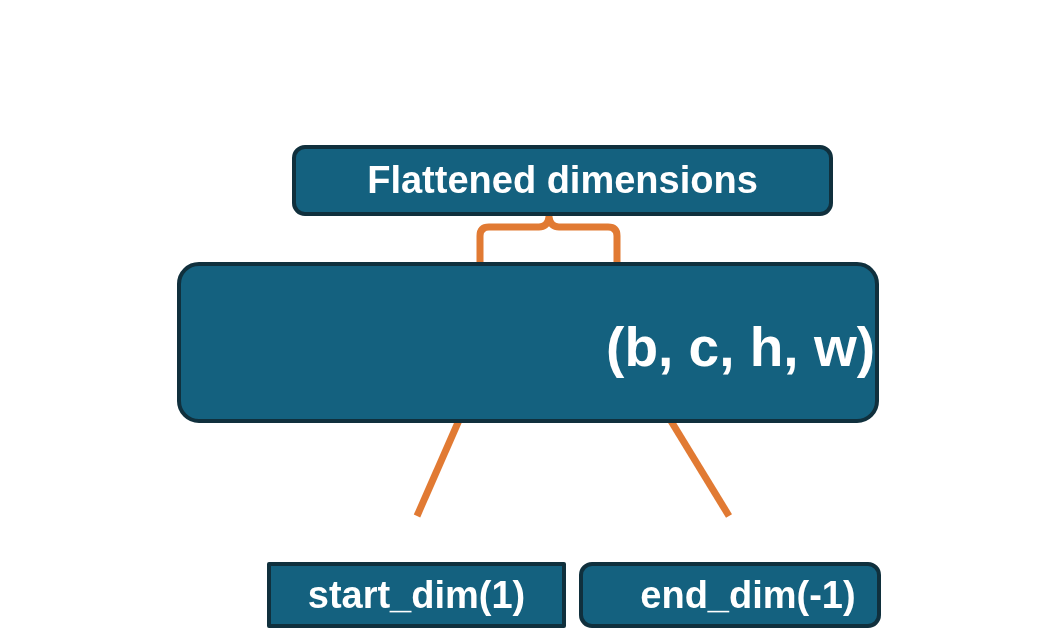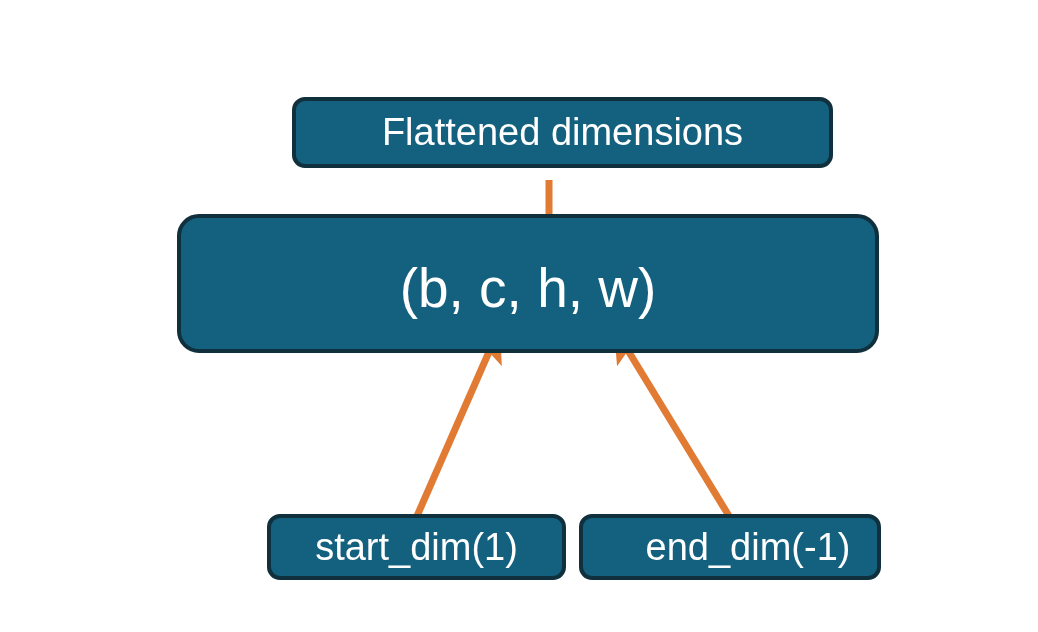--- a/index.html
+++ b/index.html
@@ -23,47 +23,49 @@
     position: absolute;
     box-sizing: border-box;
     background: #14617f;
     border: 4px solid #10303d;
     border-radius: 14px;
     display: flex;
     align-items: center;
     justify-content: center;
     color: #ffffff;
     font-family: "Liberation Sans", sans-serif;
-    font-weight: 400;
+    font-weight: 700;
     letter-spacing: 0px;
     white-space: nowrap;
     user-select: none;
+    margin-top: 48px;
   }
   #node-flattened {
     left: 292px;
     top: 97px;
     width: 541px;
     height: 71px;
     border-radius: 13px;
     font-size: 38px;
   }
   #node-shape {
     left: 177px;
     top: 214px;
     width: 702px;
-    height: 139px;
+    height: 161px;
     border-radius: 22px;
     font-size: 55px;
+    justify-content: flex-end;
   }
   #node-startdim {
     left: 267px;
     top: 514px;
     width: 299px;
     height: 66px;
-    border-radius: 13px;
+    border-radius: 2px;
     font-size: 38px;
   }
   #node-enddim {
     left: 579px;
     top: 514px;
     width: 302px;
     height: 66px;
     border-radius: 13px;
     font-size: 38px;
     padding-left: 36px;

